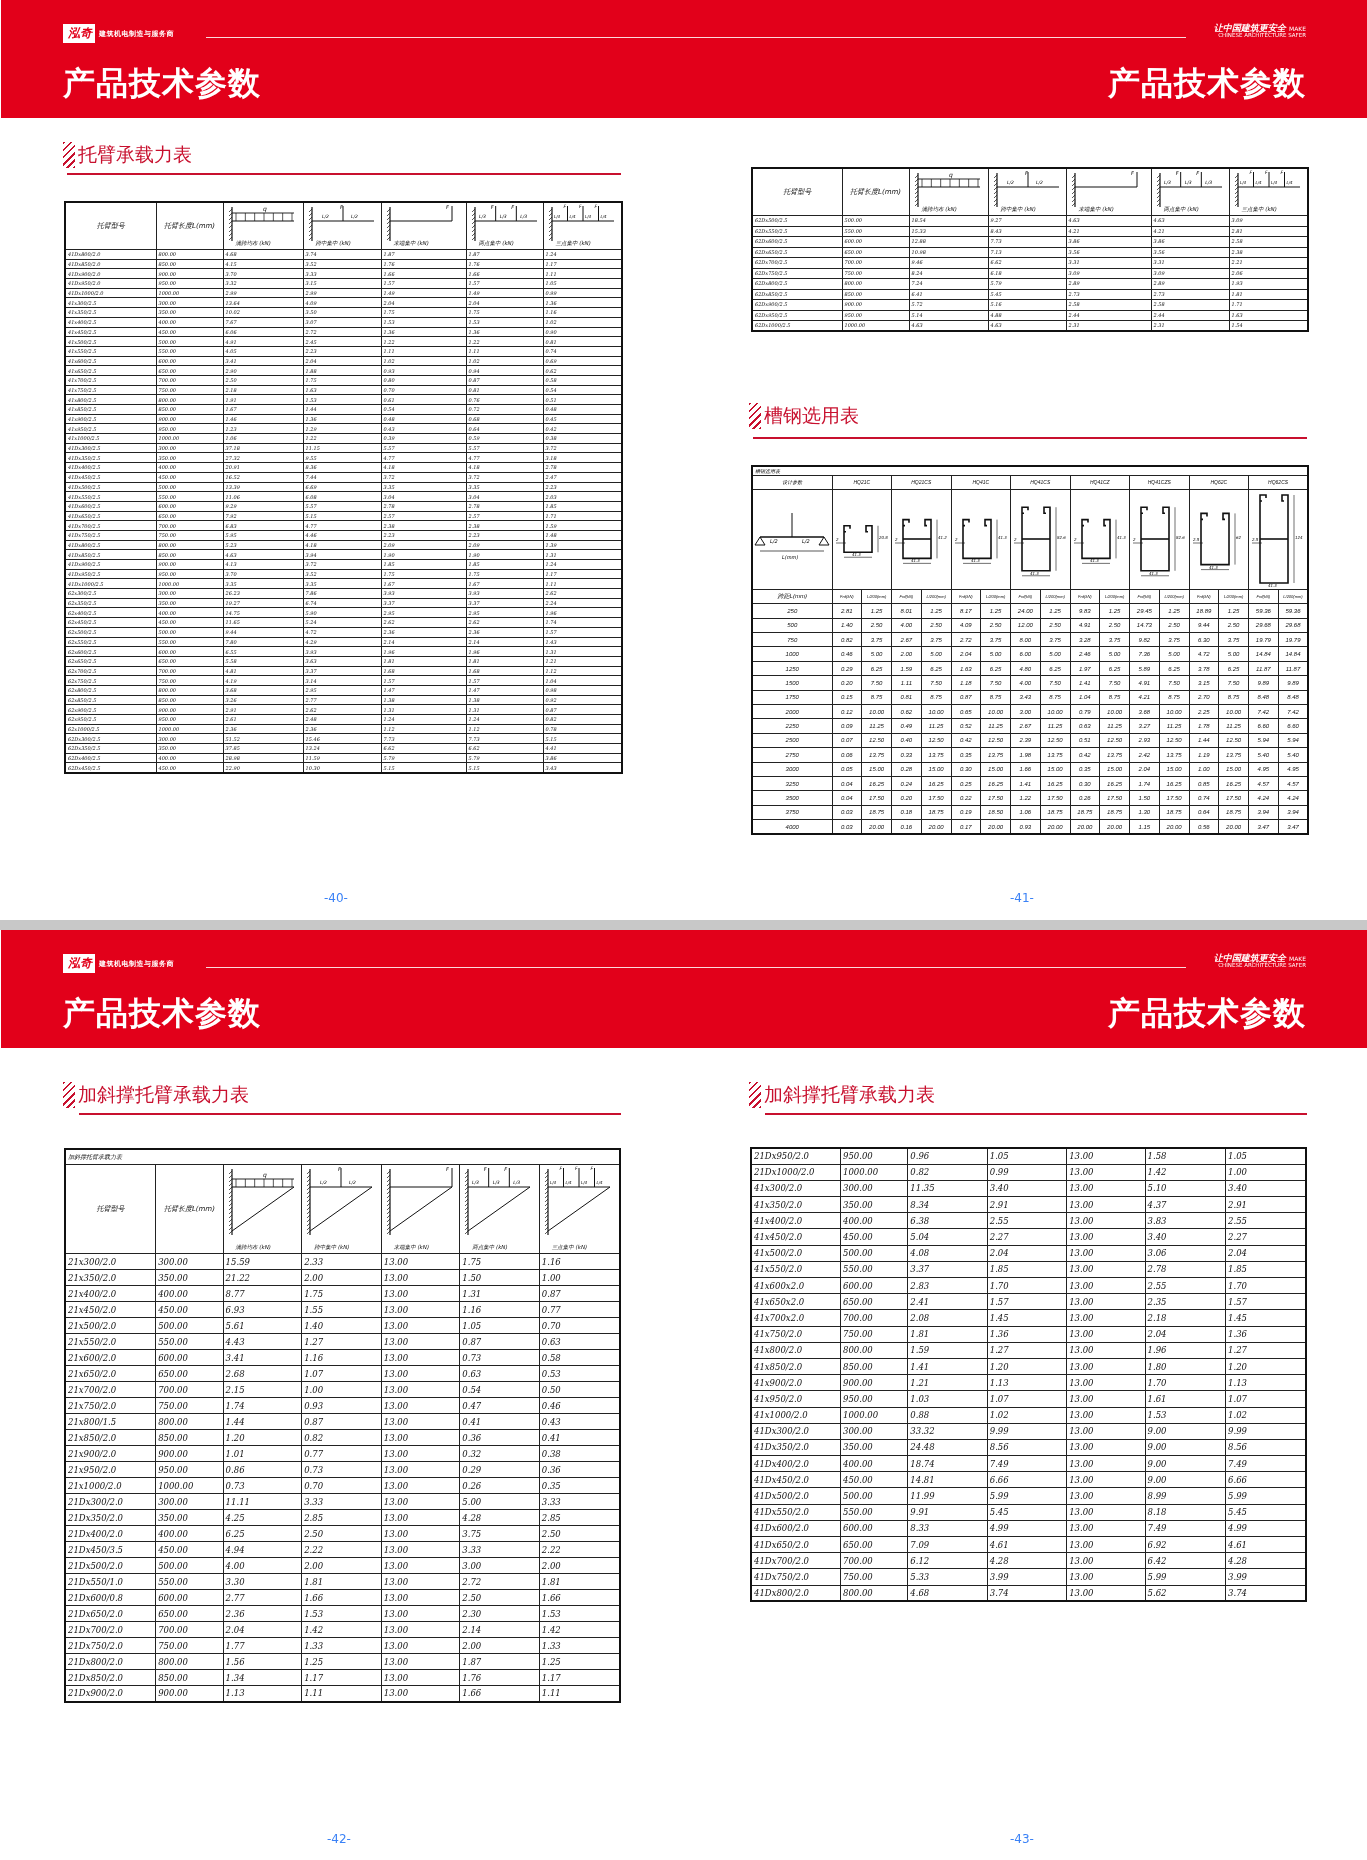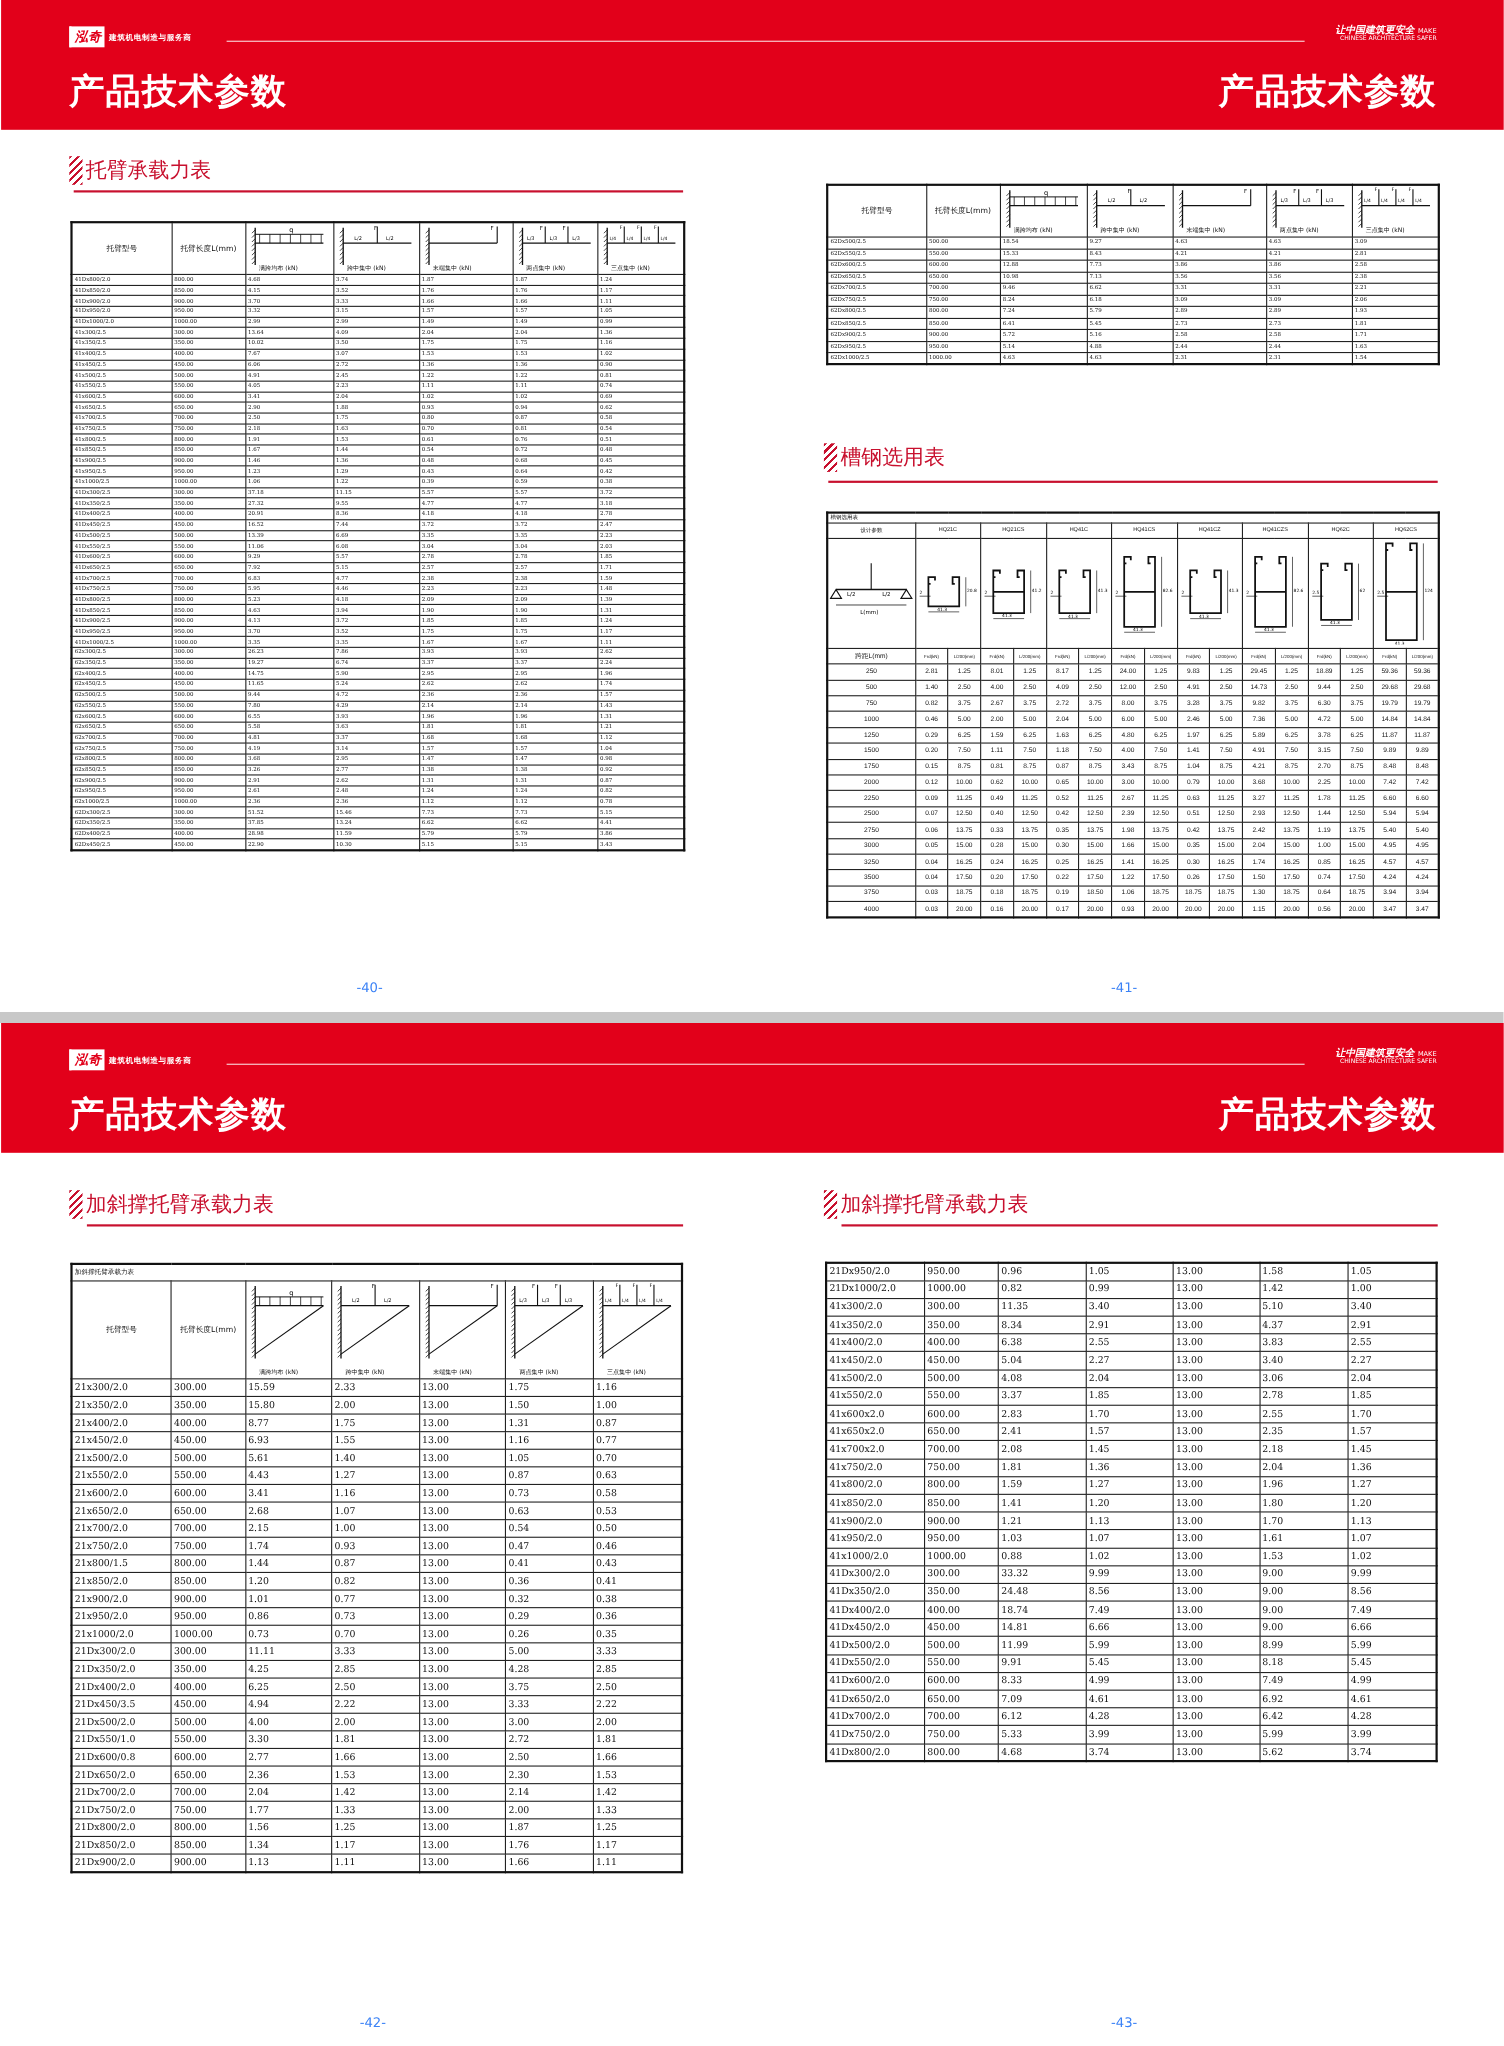--- a/index.html
+++ b/index.html
@@ -17,21 +17,21 @@
   .slogan .cn { font-size: 9px; font-weight: bold; font-style: italic; }
   .slogan .cn small { font-size: 6px; font-style: normal; font-weight: normal; }
   .slogan .en { font-size: 5.5px; }
   .band-title { position: absolute; top: 62px; color: #fff; font-size: 32px; font-weight: bold; letter-spacing: 1px; }
   .band-title.left { left: 62px; }
   .band-title.right { right: 62px; }
   .section-title { position: absolute; display: flex; align-items: center; color: #c8102e; font-size: 19px; }
   .section-title .hatch { width: 12px; height: 26px; margin-right: 3px; background: repeating-linear-gradient(135deg, #c8102e 0 2px, transparent 2px 5px); }
   .section-rule { position: absolute; height: 2px; background: #c8102e; }
   .page-num { position: absolute; font-size: 12px; color: #3b82f6; }
-  table { border-collapse: collapse; position: absolute; font-family: "DejaVu Serif", serif; table-layout: fixed; }
+  table { border-collapse: collapse; position: absolute; font-family: "DejaVu Serif", serif; table-layout: fixed; font-style: italic; }
   table td, table th { border: 1px solid #222; padding: 0 2px; white-space: nowrap; overflow: hidden; text-align: left; font-weight: normal; }
   table.outer { border: 2px solid #111; }
   .t1 td { font-size: 5px; height: 9.7px; line-height: 8px; }
   .t1 th { font-size: 7px; }
   .t2 td { font-size: 5px; height: 10.5px; line-height: 9px; }
   .t3 td { font-size: 6px; height: 14.4px; text-align: center; font-family: "Liberation Sans", sans-serif; }
   .t4 td { font-size: 8.5px; height: 16px; line-height: 14px; }
   .t5 td { font-size: 8.5px; height: 16.2px; line-height: 14px; }
   .hdr-label { font-size: 7px; text-align: center !important; font-family: "DejaVu Sans", sans-serif; }
   .diag-cell { padding: 0 !important; position: relative; vertical-align: bottom; }
@@ -1563,21 +1563,21 @@
           <td>300.00</td>
           <td>15.59</td>
           <td>2.33</td>
           <td>13.00</td>
           <td>1.75</td>
           <td>1.16</td>
         </tr>
         <tr>
           <td>21x350/2.0</td>
           <td>350.00</td>
-          <td>15.80</td>
+          <td>21.22</td>
           <td>2.00</td>
           <td>13.00</td>
           <td>1.50</td>
           <td>1.00</td>
         </tr>
         <tr>
           <td>21x400/2.0</td>
           <td>400.00</td>
           <td>8.77</td>
           <td>1.75</td>

